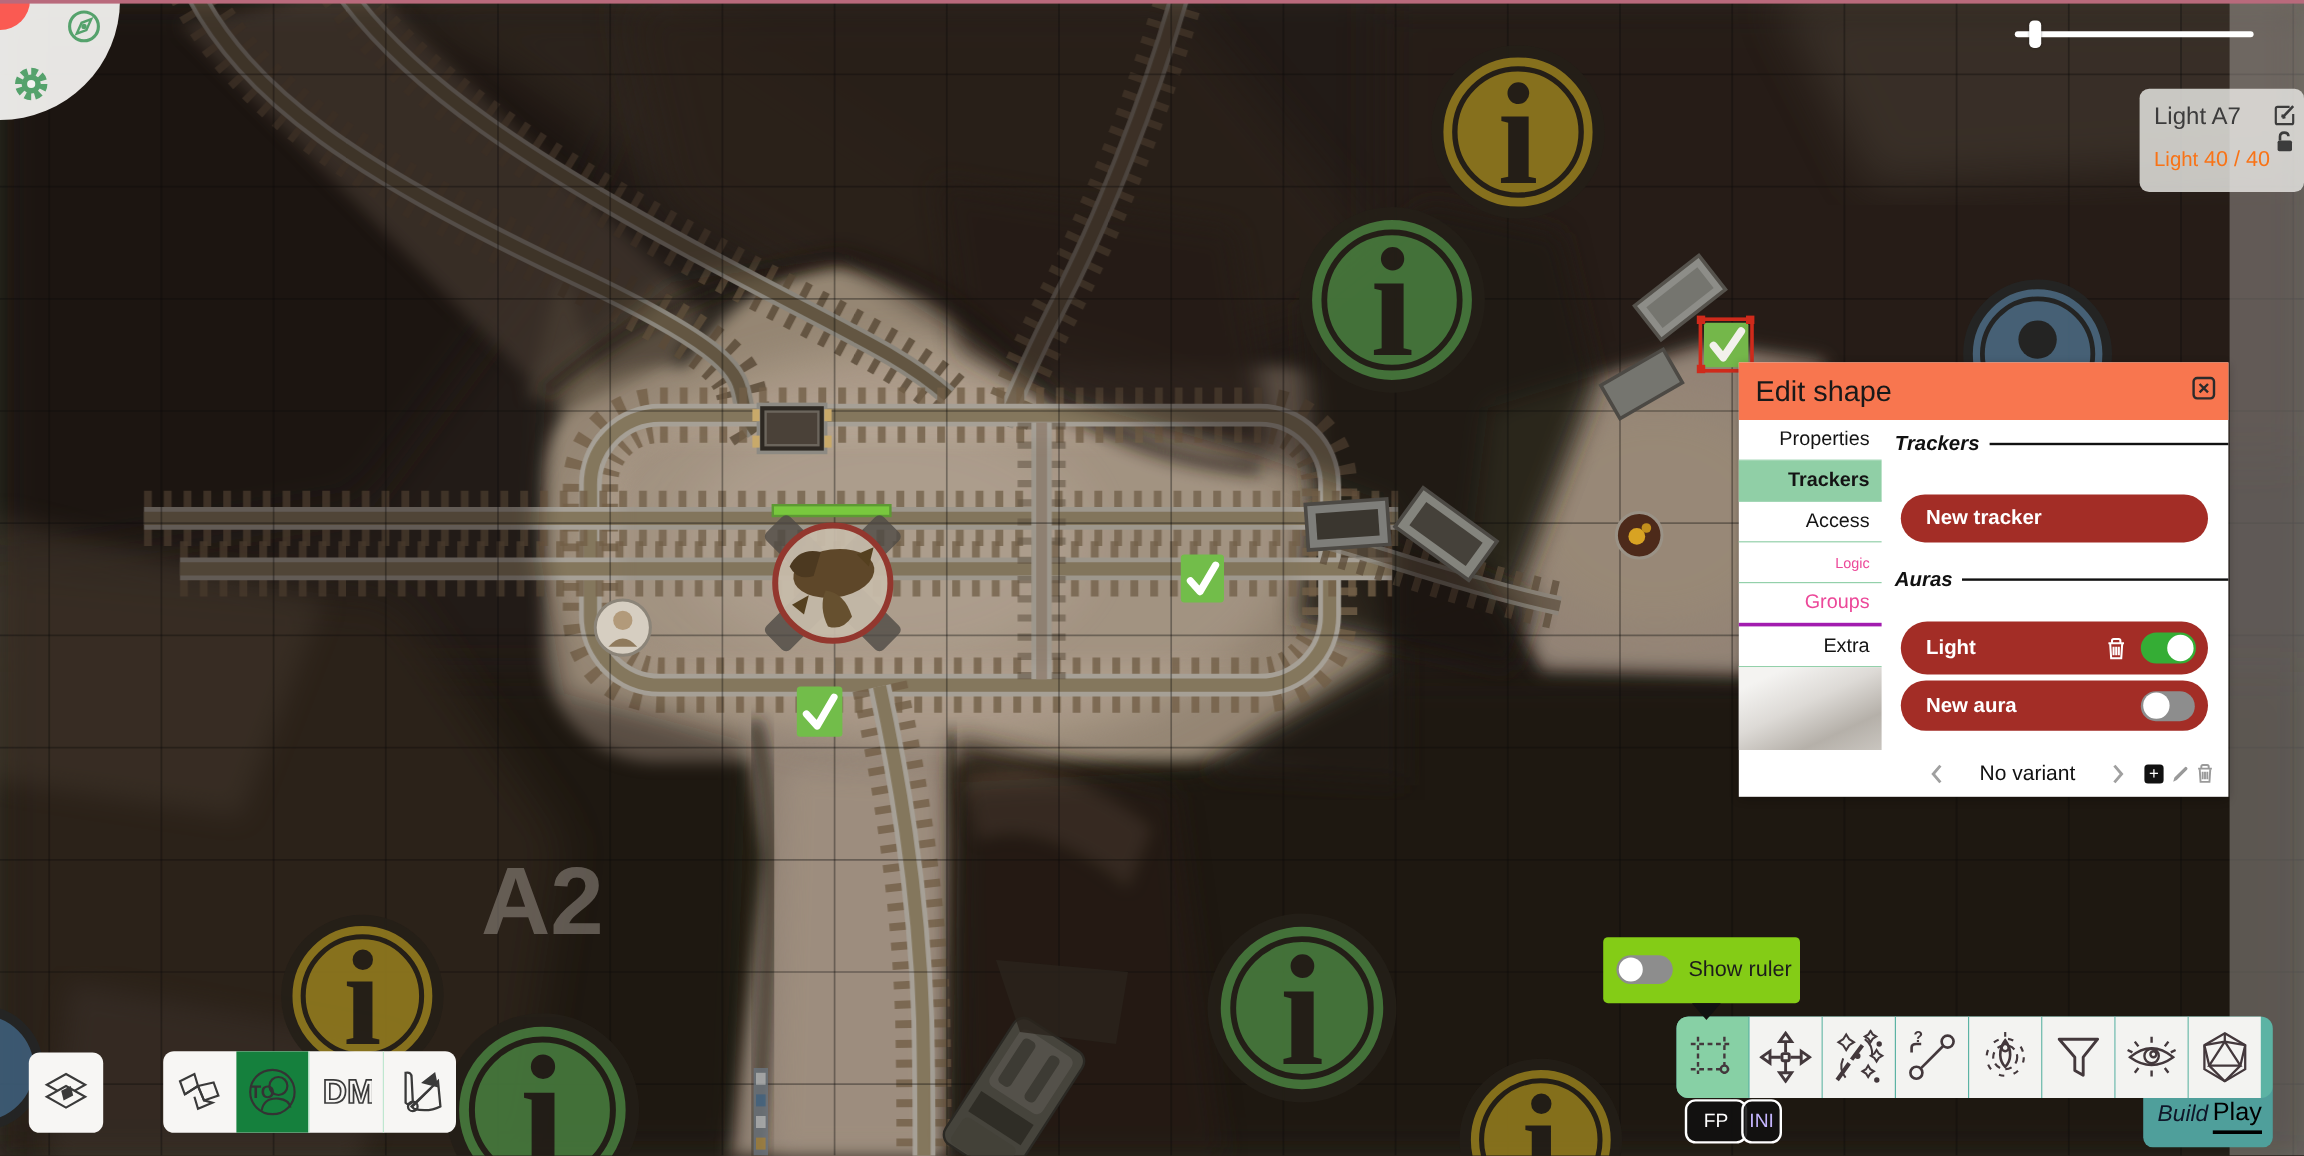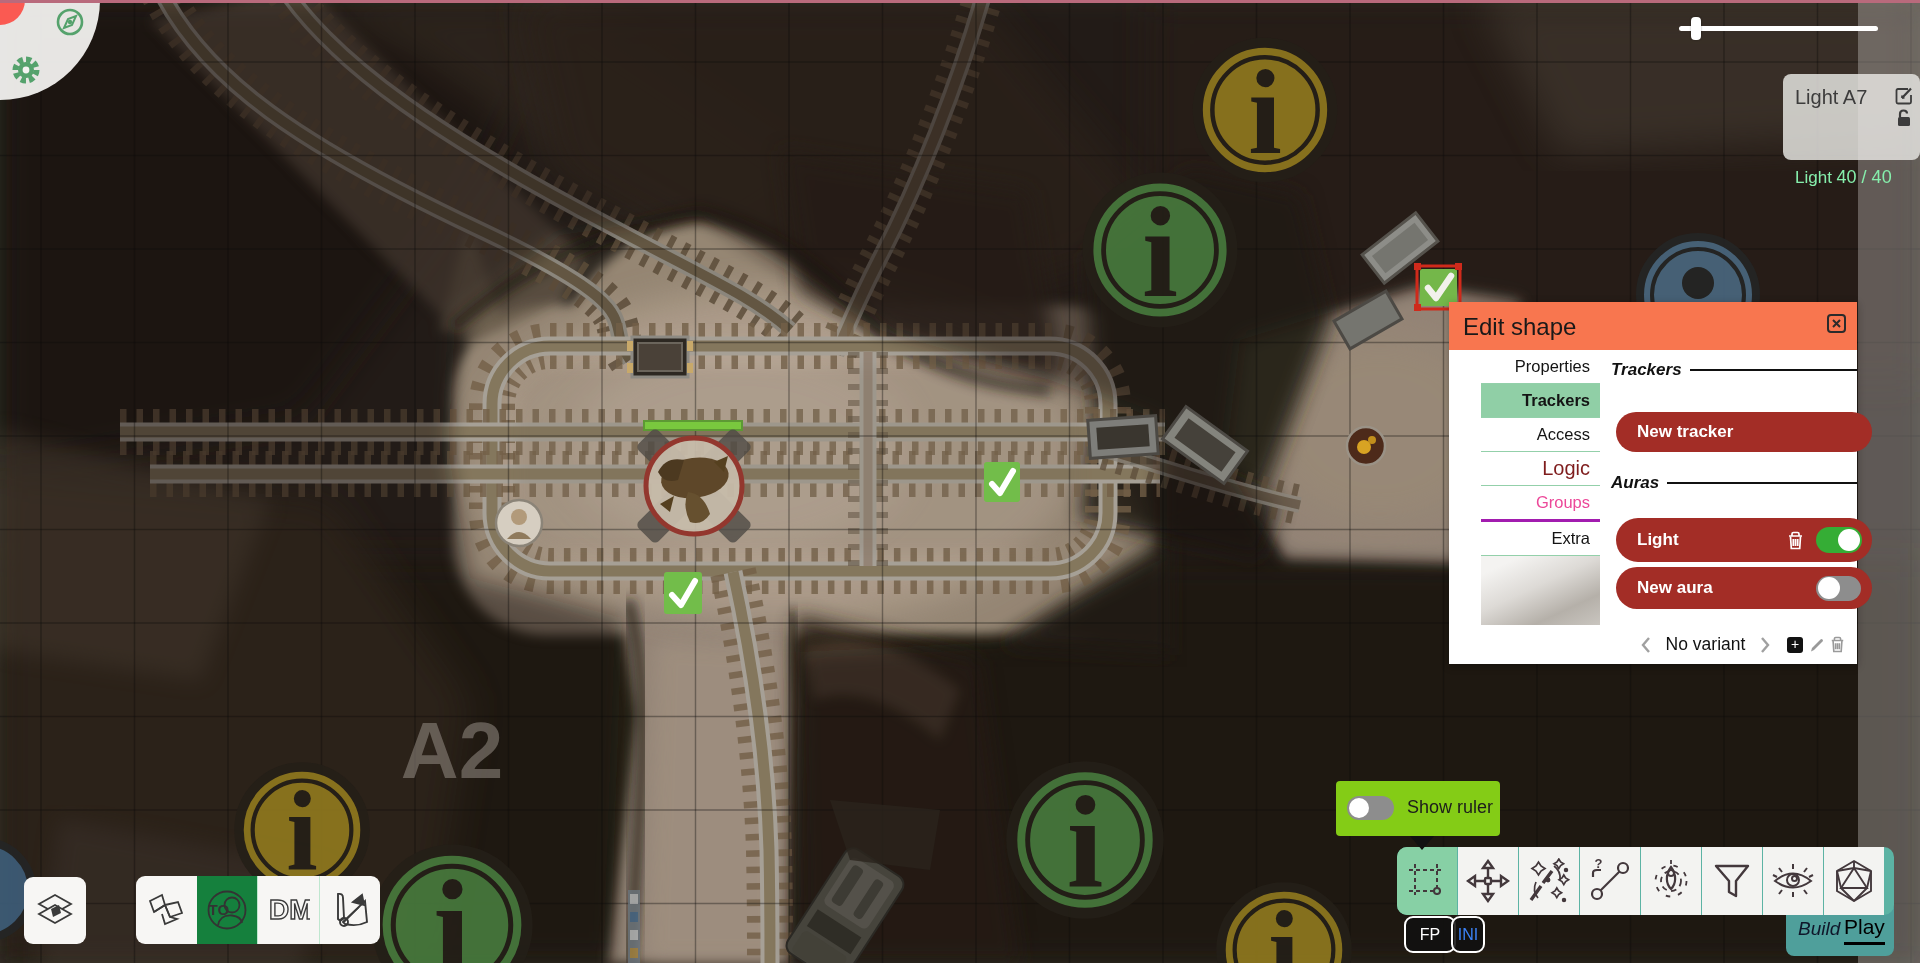--- a/index.html
+++ b/index.html
@@ -324,21 +324,21 @@
   <circle cx="15" cy="15" r="8" fill="#55a26c"></circle>
   <circle cx="15" cy="15" r="3.4" fill="#f4f3f1"></circle>
 </svg>
 
 <div class="abs" style="left:1679px;top:26px;width:199px;height:5px;border-radius:3px;background:#fff;z-index:20"></div>
 
 <div class="abs" style="left:1691px;top:17px;width:10px;height:23px;border-radius:4px;background:#fff;box-shadow:0 0 2px rgba(0,0,0,.4);z-index:21"></div>
 
 <div class="abs" style="left:1783px;top:74px;width:137px;height:86px;border-radius:8px;background:rgba(228,227,223,.85);z-index:20">
   <div style="position:absolute;left:12px;top:12px;font-size:20px;color:#3c3c3c;">Light A7</div>
-  <div style="position:absolute;left:12px;top:48px;font-size:17px;color:#86efac;margin-top:45px;">Light&nbsp;<span style="font-size:18px">40 / 40</span></div>
+  <div style="position:absolute;left:12px;top:48px;font-size:17px;color:#f97316;">Light&nbsp;<span style="font-size:18px">40 / 40</span></div>
 
   <svg style="position:absolute;right:7px;top:13px" width="18" height="18" viewBox="0 0 18 18" fill="none" stroke="#3c3c3c" stroke-width="1.8">
     <path d="M13,2 H3 Q1.5,2 1.5,3.5 V15 Q1.5,16.5 3,16.5 H14.5 Q16,16.5 16,15 V8"></path>
     <path d="M7,11 L16,1.5 M7,11 L9.5,10.5 M7,11 L7.5,8.5" stroke-width="2.2"></path>
   </svg>
 
   <svg style="position:absolute;right:8px;top:35px" width="16" height="18" viewBox="0 0 16 18">
     <rect x="2" y="8" width="12" height="9" rx="1.5" fill="#3c3c3c"></rect>
     <path d="M4,8 V5 Q4,1.5 7.5,1.5 Q11,1.5 11,4.5" fill="none" stroke="#3c3c3c" stroke-width="2.2"></path>
   </svg>
@@ -348,31 +348,31 @@
 
   <div style="position:relative;height:48px;background:#f8764f;">
     <div style="position:absolute;left:14px;top:11px;font-size:24px;font-weight:normal;color:#191919">Edit shape</div>
 
     <div style="position:absolute;right:11px;top:12px;width:19px;height:19px;border:2px solid #2b2b2b;border-radius:4px;box-sizing:border-box">
       <svg width="15" height="15" viewBox="0 0 15 15">
             <path d="M4,4 L11,11 M11,4 L4,11" stroke="#2b2b2b" stroke-width="2"></path>
           </svg>
     </div>
   </div>
-  <div style="display:flex;height:275px;padding-left:32px;">
+  <div style="display:flex;height:275px;">
 
     <div style="width:119px;display:flex;flex-direction:column;">
 
       <div style="height:33px;border-bottom:1px solid #93d0aa;display:flex;align-items:center;justify-content:flex-end;padding-right:10px;font-size:16.5px;color:#141414">Properties</div>
 
       <div style="height:33px;border-bottom:1px solid #93d0aa;display:flex;align-items:center;justify-content:flex-end;padding-right:10px;font-size:16.5px;color:#141414;background:#90cfa6;font-weight:bold">Trackers</div>
 
       <div style="height:33px;border-bottom:1px solid #93d0aa;display:flex;align-items:center;justify-content:flex-end;padding-right:10px;font-size:16.5px;color:#141414">Access</div>
 
-      <div style="height:33px;border-bottom:1px solid #93d0aa;display:flex;align-items:center;justify-content:flex-end;padding-right:10px;font-size:20px;color:#7f1d1d">Logic</div>
+      <div style="height:33px;border-bottom:1px solid #93d0aa;display:flex;align-items:center;justify-content:flex-end;padding-right:10px;font-size:12px;color:#ec4899">Logic</div>
 
       <div style="height:33px;border-bottom:3px solid #a21caf;display:flex;align-items:center;justify-content:flex-end;padding-right:10px;font-size:16.5px;color:#ec4899">Groups</div>
 
       <div style="height:33px;border-bottom:1px solid #93d0aa;display:flex;align-items:center;justify-content:flex-end;padding-right:10px;font-size:16.5px;color:#141414">Extra</div>
 
       <div style="flex:1;background:linear-gradient(155deg,#f4f3f1 15%,#dddad6 45%,#b5b0a9 75%,#c9c5bf 100%)"></div>
     </div>
 
     <div style="flex:1;position:relative;">
 
@@ -525,21 +525,21 @@
   </div>
 </div>
 
 <div class="abs" style="left:1786px;top:900px;width:108px;height:56px;background:#4f9f9b;border-radius:8px;z-index:21">
   <span style="position:absolute;left:12px;top:18px;font-size:19px;font-style:italic;color:#0f172a">Build</span>
   <span style="position:absolute;left:58px;top:15px;font-size:21px;color:#000;border-bottom:3px solid #000;padding-bottom:3px">Play</span>
 </div>
 
 <div class="abs" style="left:1404px;top:916px;width:52px;height:37px;background:rgba(17,17,17,.88);border:2.5px solid #fff;border-radius:9px;color:#fff;font-size:16px;display:flex;align-items:center;justify-content:center;z-index:22;box-sizing:border-box">FP</div>
 
-<div class="abs" style="left:1451px;top:916px;width:34px;height:37px;background:rgba(17,17,17,.88);border:2.5px solid #fff;border-radius:9px;color:#3b82f6;font-size:16px;display:flex;align-items:center;justify-content:center;z-index:22;box-sizing:border-box">INI</div>
+<div class="abs" style="left:1451px;top:916px;width:34px;height:37px;background:rgba(17,17,17,.88);border:2.5px solid #fff;border-radius:9px;color:#c4b5fd;font-size:16px;display:flex;align-items:center;justify-content:center;z-index:22;box-sizing:border-box">INI</div>
 
 <div class="abs" style="left:24px;top:877px;width:62px;height:67px;background:#f7f6f4;border-radius:9px;z-index:22;display:flex;align-items:center;justify-content:center">
   <svg width="44" height="44" viewBox="0 0 44 44" fill="none" stroke="#3a3a3a" stroke-width="1.8">
     <path d="M22,6 L38,15 L22,24 L6,15 Z"></path>
     <path d="M22,16 L38,25 L22,34 L6,25 Z" fill="#f7f6f4"></path>
     <path d="M18,20 L26,16 L28,24 L20,28 Z" fill="#3a3a3a" stroke="none"></path>
   </svg>
 </div>
 
 <div class="abs" style="left:136px;top:876px;width:244px;height:68px;background:#f7f6f4;border-radius:9px;z-index:22;display:flex;overflow:hidden">

